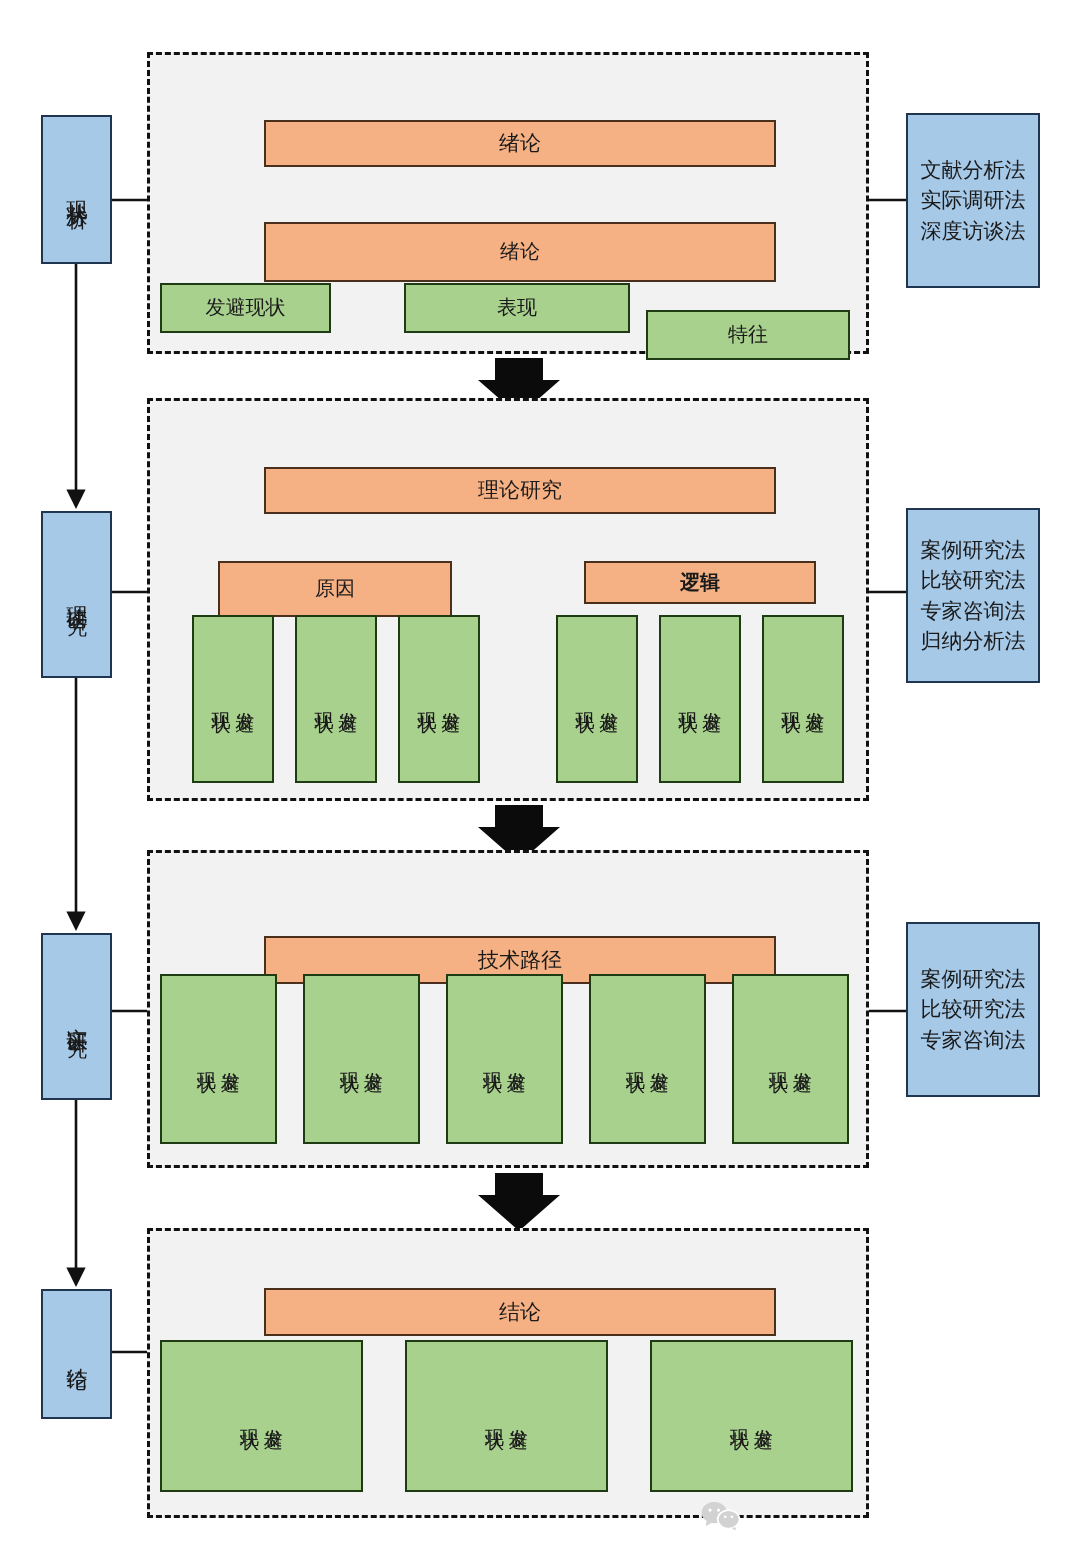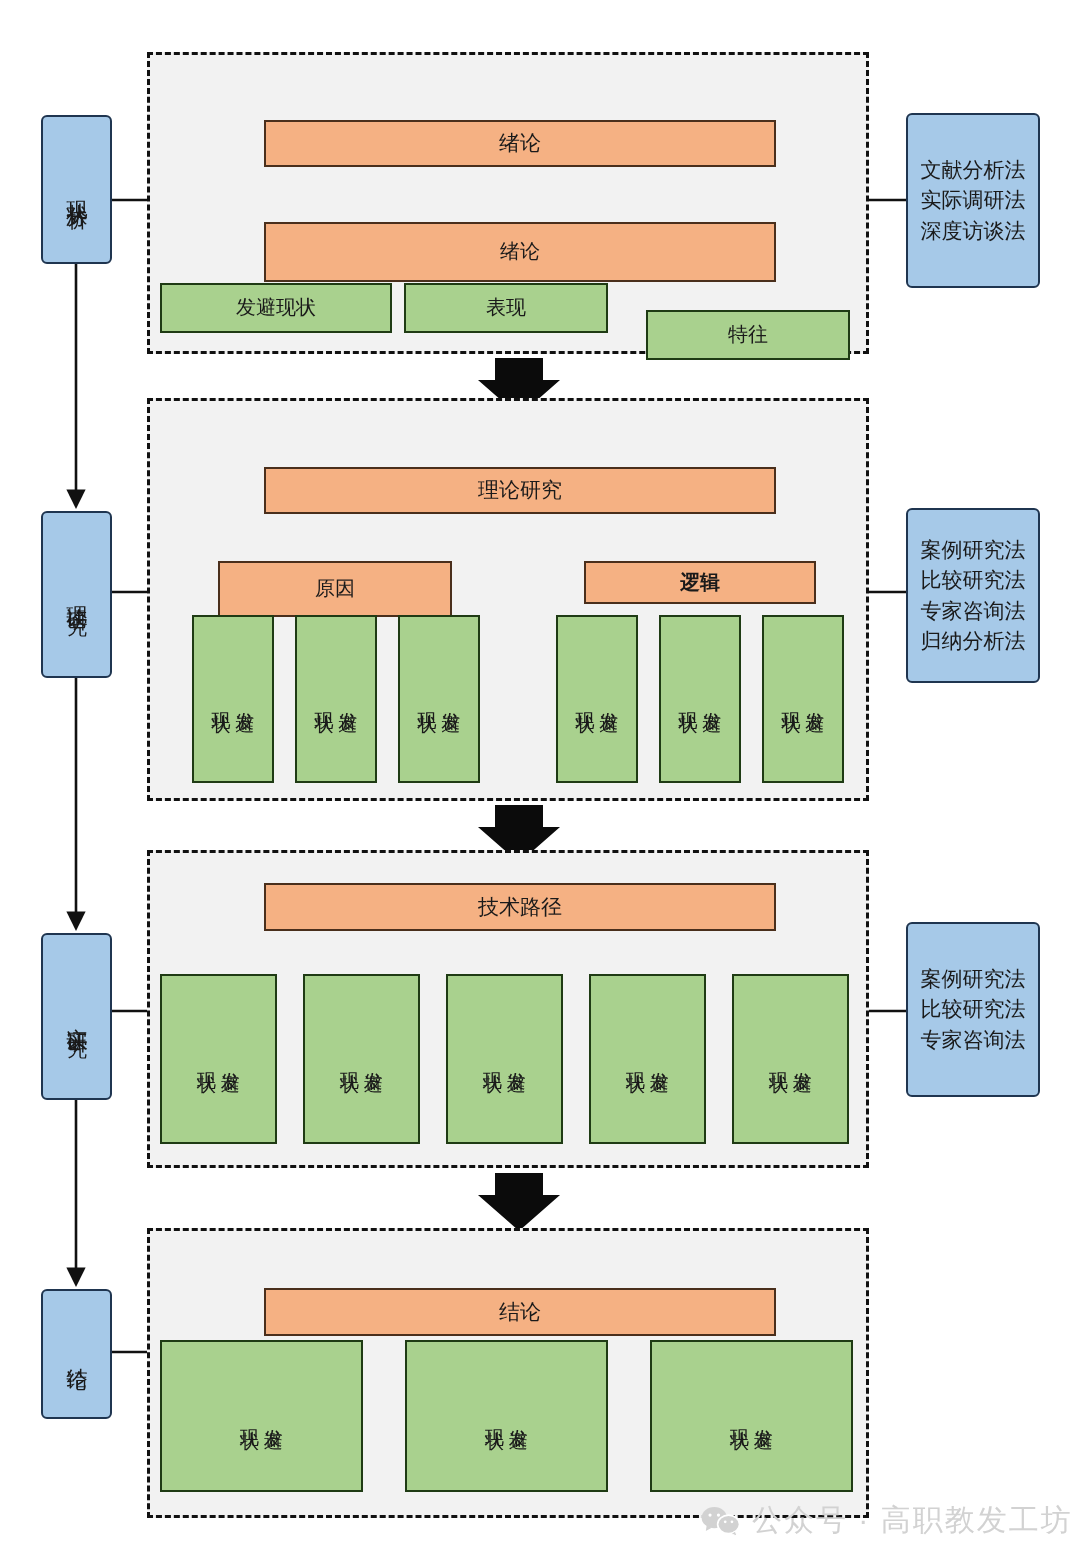--- a/index.html
+++ b/index.html
@@ -31,21 +31,21 @@
     border: 2px solid #3a2a1a;
     display: flex;
     align-items: center;
     justify-content: center;
     text-align: center;
     color: #1a1a1a;
     line-height: 1.18;
   }
   .node-orange { background: #f5b183; border-color: #4a2f1c; margin-top: 48px; }
   .node-green  { background: #a9d18e; border-color: #1f3b14; }
-  .node-blue   { background: #a6c9e8; border-color: #1f3550; border-radius: 6px; }
+  .node-blue   { background: #a6c9e8; border-color: #1f3550; }
 
   .node-h   { font-size: 21px; }
   .node-sub { font-size: 20px; }
   .node-leaf-h { font-size: 20px; }
 
   
   .vtext {
     writing-mode: vertical-rl;
     text-orientation: upright;
     letter-spacing: 2px;
@@ -192,24 +192,24 @@
 <div class="abs section-panel" style="left:147px; top:52px; width:722px; height:302px;"></div>
 
 <div class="abs node node-orange node-h" style="left:264px; top:72px; width:512px; height:47px;">
   <span>绪论</span>
 </div>
 
 <div class="abs node node-orange node-sub" style="left:264px; top:174px; width:512px; height:60px;">
   <span>绪论</span>
 </div>
 
-<div class="abs node node-green node-leaf-h" style="left:160px; top:283px; width:232px; height:50px;">
+<div class="abs node node-green node-leaf-h" style="left:160px; top:283px; width:171px; height:50px;">
   <span>发避现状</span>
 </div>
-<div class="abs node node-green node-leaf-h" style="left:404px; top:283px; width:204px; height:50px;">
+<div class="abs node node-green node-leaf-h" style="left:404px; top:283px; width:226px; height:50px;">
   <span>表现</span>
 </div>
 <div class="abs node node-green node-leaf-h" style="left:646px; top:283px; width:204px; height:50px;margin-top:27px;">
   <span>特往</span>
 </div>
 
 <div class="abs section-panel" style="left:147px; top:398px; width:722px; height:403px;"></div>
 
 <div class="abs node node-orange node-h" style="left:264px; top:419px; width:512px; height:47px;">
   <span>理论研究</span>
@@ -242,21 +242,21 @@
   <span class="vtext">发避
 现状</span>
 </div>
 <div class="abs node node-green" style="left:762px; top:615px; width:82px; height:168px;">
   <span class="vtext">发避
 现状</span>
 </div>
 
 <div class="abs section-panel" style="left:147px; top:850px; width:722px; height:318px;"></div>
 
-<div class="abs node node-orange node-h" style="left:264px; top:835px; width:512px; height:48px;">
+<div class="abs node node-orange node-h" style="left:264px; top:888px; width:512px; height:48px;">
   <span>技术路径</span>
 </div>
 
 <div class="abs node node-green" style="left:160px; top:974px; width:117px; height:170px;">
   <span class="vtext">发避
 现状</span>
 </div>
 <div class="abs node node-green" style="left:303px; top:974px; width:117px; height:170px;">
   <span class="vtext">发避
 现状</span>
@@ -297,14 +297,13 @@
   <svg class="wechat-icon" viewBox="0 0 48 38" xmlns="http://www.w3.org/2000/svg">
     <ellipse cx="16" cy="15" rx="15" ry="12.5" fill="#d2d2d2"></ellipse>
     <path d="M7,24 L6,31 L13,27 z" fill="#d2d2d2"></path>
     <ellipse cx="33" cy="23" rx="13" ry="11" fill="#d2d2d2" stroke="#ffffff" stroke-width="2"></ellipse>
     <path d="M41,31 L43,37 L36,34 z" fill="#d2d2d2" stroke="#ffffff" stroke-width="1.2"></path>
     <circle cx="11" cy="12" r="1.9" fill="#ffffff"></circle>
     <circle cx="21" cy="12" r="1.9" fill="#ffffff"></circle>
     <circle cx="29" cy="20" r="1.6" fill="#ffffff"></circle>
     <circle cx="37" cy="20" r="1.6" fill="#ffffff"></circle>
   </svg>
-  <span>公众号 · 高职教发工坊</span>
 </div>
 
 </body></html>

